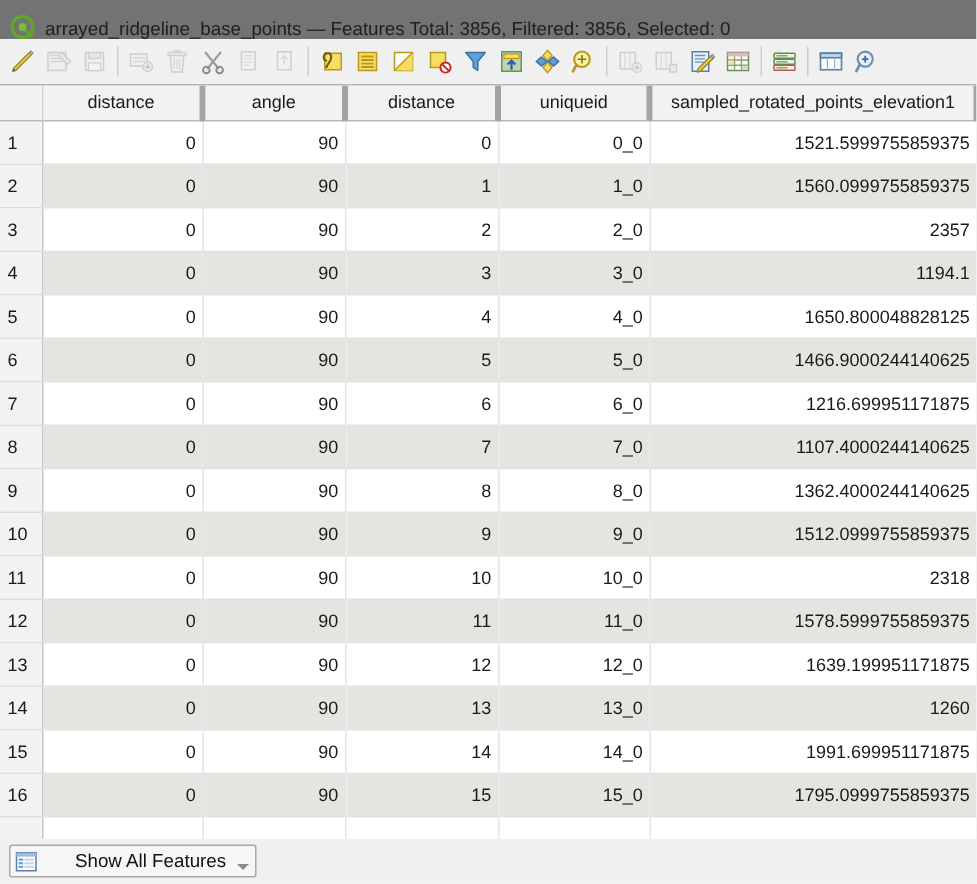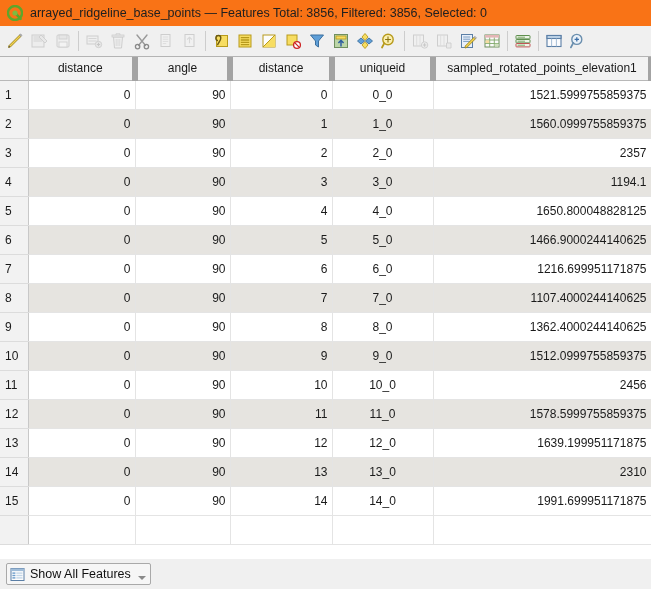--- a/index.html
+++ b/index.html
@@ -13,23 +13,23 @@
     overflow: hidden;
     font-family: "Liberation Sans", sans-serif;
     font-size: 12px;
     color: #1a1a1a;
     -webkit-font-smoothing: antialiased;
   }
 
   
   .titlebar {
     height: 26px;
-    background: #f97316;
+    background: #737373;
     display: flex;
-    align-items: center;
+    align-items: flex-end;
     padding-left: 7px;
     box-sizing: border-box;
   }
   .titlebar .qgis-logo {
     width: 16px;
     height: 16px;
     flex: 0 0 16px;
     margin-right: 7px;
     position: relative;
   }
@@ -84,21 +84,21 @@
     font-size: 12px;
     font-weight: normal;
     padding: 0 4px;
     height: 29px;
     box-sizing: border-box;
     overflow: hidden;
     white-space: nowrap;
   }
   table.attr thead th {
     background: #f2f2f2;
-    border-right: 6px solid #a3a3a3;
+    border-right: 4px solid #a3a3a3;
     border-bottom: 1px solid #b8b8b8;
     text-align: center;
     height: 23px;
     color: #1a1a1a;
   }
   table.attr thead th.corner {
     background: #f2f2f2;
     border-right: 1px solid #d2d2d2;
   }
   table.attr tbody th.rowhdr {
@@ -110,21 +110,21 @@
     color: #1a1a1a;
   }
   table.attr tbody td {
     border-right: 1px solid #e4e4e4;
     border-bottom: 1px solid #e4e4e4;
   }
   table.attr tbody tr.odd td { background: #ffffff; }
   table.attr tbody tr.even td { background: #e6e4e0; }
   table.attr tbody tr.even th.rowhdr { background: #f2f2f2; }
   td.num { text-align: right; padding-right: 6px; }
-  td.txt { text-align: center; padding-left: 5px; margin-top: 47px; }
+  td.txt { text-align: right; padding-left: 5px; margin-top: 47px; }
 
   col.c-row { width: 28px; }
   col.c-distance { width: 107px; }
   col.c-angle { width: 95px; }
   col.c-instance { width: 102px; }
   col.c-uniqueid { width: 101px; }
   col.c-elev { width: 218px; }
 
   
   .bottombar {
@@ -147,20 +147,21 @@
   }
   .show-all .sa-icon {
     width: 15px; height: 15px;
     flex: 0 0 15px;
     margin-right: 5px;
   }
   .show-all .sa-label {
     font-size: 12.5px;
     color: #101010;
     white-space: nowrap;
+    margin-left: 20px;
   }
   .show-all .sa-caret {
     margin-left: 7px;
     width: 0; height: 0;
     border-left: 4px solid transparent;
     border-right: 4px solid transparent;
     border-top: 4px solid #8a8a8a;
     align-self: flex-end;
     margin-bottom: 4px;
   }
@@ -462,21 +463,21 @@
         <td class="num">9</td>
         <td class="txt">9_0</td>
         <td class="num">1512.0999755859375</td>
       </tr>
       <tr class="odd">
         <th class="rowhdr">11</th>
         <td class="num">0</td>
         <td class="num">90</td>
         <td class="num">10</td>
         <td class="txt">10_0</td>
-        <td class="num">2456</td>
+        <td class="num">2318</td>
       </tr>
       <tr class="even">
         <th class="rowhdr">12</th>
         <td class="num">0</td>
         <td class="num">90</td>
         <td class="num">11</td>
         <td class="txt">11_0</td>
         <td class="num">1578.5999755859375</td>
       </tr>
       <tr class="odd">
@@ -486,29 +487,37 @@
         <td class="num">12</td>
         <td class="txt">12_0</td>
         <td class="num">1639.199951171875</td>
       </tr>
       <tr class="even">
         <th class="rowhdr">14</th>
         <td class="num">0</td>
         <td class="num">90</td>
         <td class="num">13</td>
         <td class="txt">13_0</td>
-        <td class="num">2310</td>
+        <td class="num">1260</td>
       </tr>
       <tr class="odd">
         <th class="rowhdr">15</th>
         <td class="num">0</td>
         <td class="num">90</td>
         <td class="num">14</td>
         <td class="txt">14_0</td>
         <td class="num">1991.699951171875</td>
+      </tr>
+      <tr class="even">
+        <th class="rowhdr">16</th>
+        <td class="num">0</td>
+        <td class="num">90</td>
+        <td class="num">15</td>
+        <td class="txt">15_0</td>
+        <td class="num">1795.0999755859375</td>
       </tr>
       <tr class="odd">
         <th class="rowhdr"></th>
         <td class="num"></td>
         <td class="num"></td>
         <td class="num"></td>
         <td class="txt"></td>
         <td class="num"></td>
       </tr>
     </tbody>

